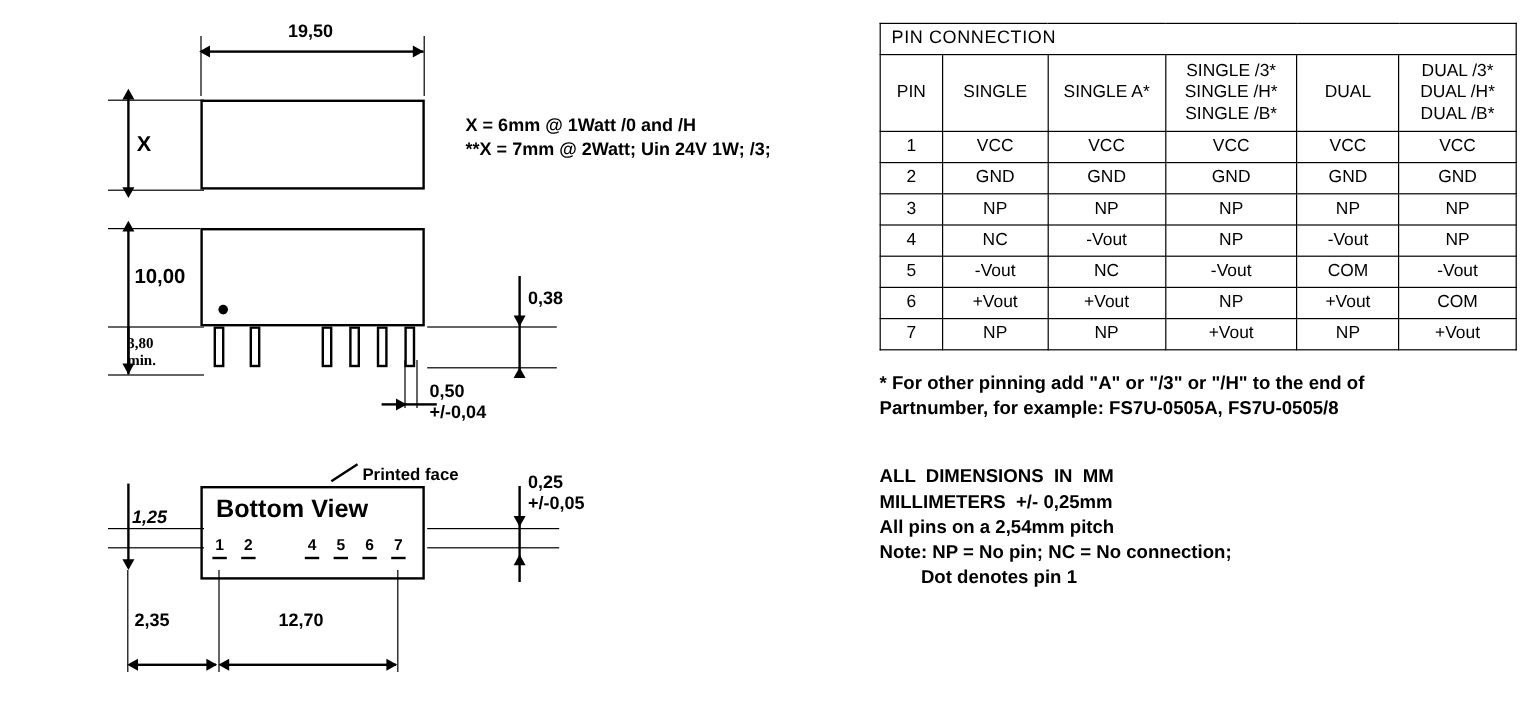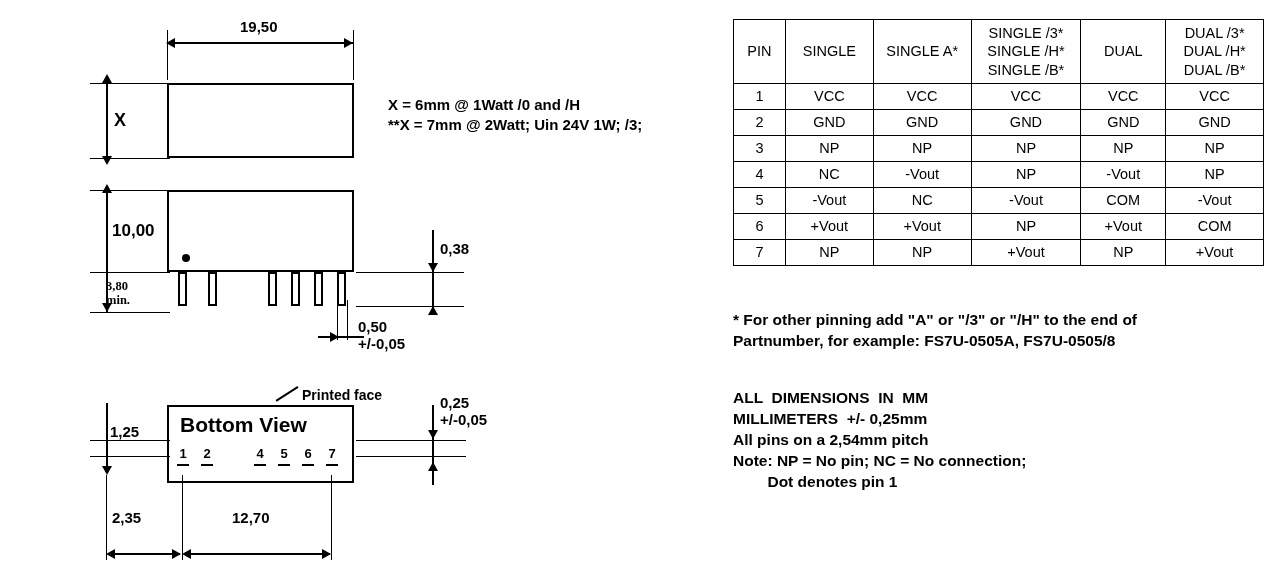--- a/index.html
+++ b/index.html
@@ -170,21 +170,21 @@
   <div class="vline" style="left:432px; top:230px; height:80px;"></div>
   <div class="arrow-d" style="left:428px; top:263px;"></div>
   <div class="arrow-u" style="left:428px; top:306px;"></div>
   <div class="dimtext" style="left:440px; top:240px;">0,38</div>
 
   <div class="thin-v" style="left:337px; top:300px; height:40px;"></div>
   <div class="thin-v" style="left:347px; top:300px; height:40px;"></div>
   <div class="hline" style="left:318px; top:336px; width:46px;"></div>
   <div class="arrow-r" style="left:330px; top:332px;"></div>
   <div class="dimtext" style="left:358px; top:318px;">0,50
-+/-0,05</div>
++/-0,04</div>
 
   <div class="note" style="left:302px; top:386px; font-size:14px;">Printed face</div>
   <div class="leader" style="left:276px; top:400px; width:26px; transform: rotate(-33deg);"></div>
 
   <div class="boxline" style="left:167px; top:405px; width:187px; height:78px;"></div>
   <div class="bottomview-label" style="left:180px; top:413px;">Bottom View</div>
 
   <div class="pinnum" style="left:176px; top:446px; width:14px;"><span>1</span></div>
   <div class="thin-h" style="left:177px; top:464px; width:12px; height:2px;"></div>
   <div class="pinnum" style="left:200px; top:446px; width:14px;"><span>2</span></div>
@@ -195,21 +195,21 @@
   <div class="thin-h" style="left:278px; top:464px; width:12px; height:2px;"></div>
   <div class="pinnum" style="left:301px; top:446px; width:14px;"><span>6</span></div>
   <div class="thin-h" style="left:302px; top:464px; width:12px; height:2px;"></div>
   <div class="pinnum" style="left:325px; top:446px; width:14px;"><span>7</span></div>
   <div class="thin-h" style="left:326px; top:464px; width:12px; height:2px;"></div>
 
   <div class="vline" style="left:106px; top:403px; height:70px;"></div>
   <div class="arrow-d" style="left:102px; top:466px;"></div>
   <div class="thin-h" style="left:90px; top:440px; width:80px;"></div>
   <div class="thin-h" style="left:90px; top:456px; width:80px;"></div>
-  <div class="dimtext" style="left:110px; top:423px;">1,25</div>
+  <div class="dimtext" style="left:110px; top:423px;font-style:italic;">1,25</div>
 
   <div class="thin-h" style="left:356px; top:440px; width:110px;"></div>
   <div class="thin-h" style="left:356px; top:456px; width:110px;"></div>
   <div class="vline" style="left:432px; top:405px; height:80px;"></div>
   <div class="arrow-d" style="left:428px; top:430px;"></div>
   <div class="arrow-u" style="left:428px; top:462px;"></div>
   <div class="dimtext" style="left:440px; top:394px;">0,25
 +/-0,05</div>
 
   <div class="thin-v" style="left:106px; top:475px; height:85px;"></div>
@@ -229,20 +229,23 @@
   <table id="pin-table">
     <colgroup>
       <col class="c0">
         <col class="c1">
         <col class="c2">
         <col class="c3">
         <col class="c4">
         <col class="c5">
     </colgroup>
     <tbody>
+      <tr>
+        <td class="title-cell" colspan="6">PIN  CONNECTION</td>
+      </tr>
       <tr class="hdr">
         <td>PIN</td>
         <td>SINGLE</td>
         <td>SINGLE A*</td>
         <td style="white-space:pre-line;">SINGLE /3*
 SINGLE /H*
 SINGLE /B*</td>
         <td>DUAL</td>
         <td style="white-space:pre-line;">DUAL /3*
 DUAL /H*

